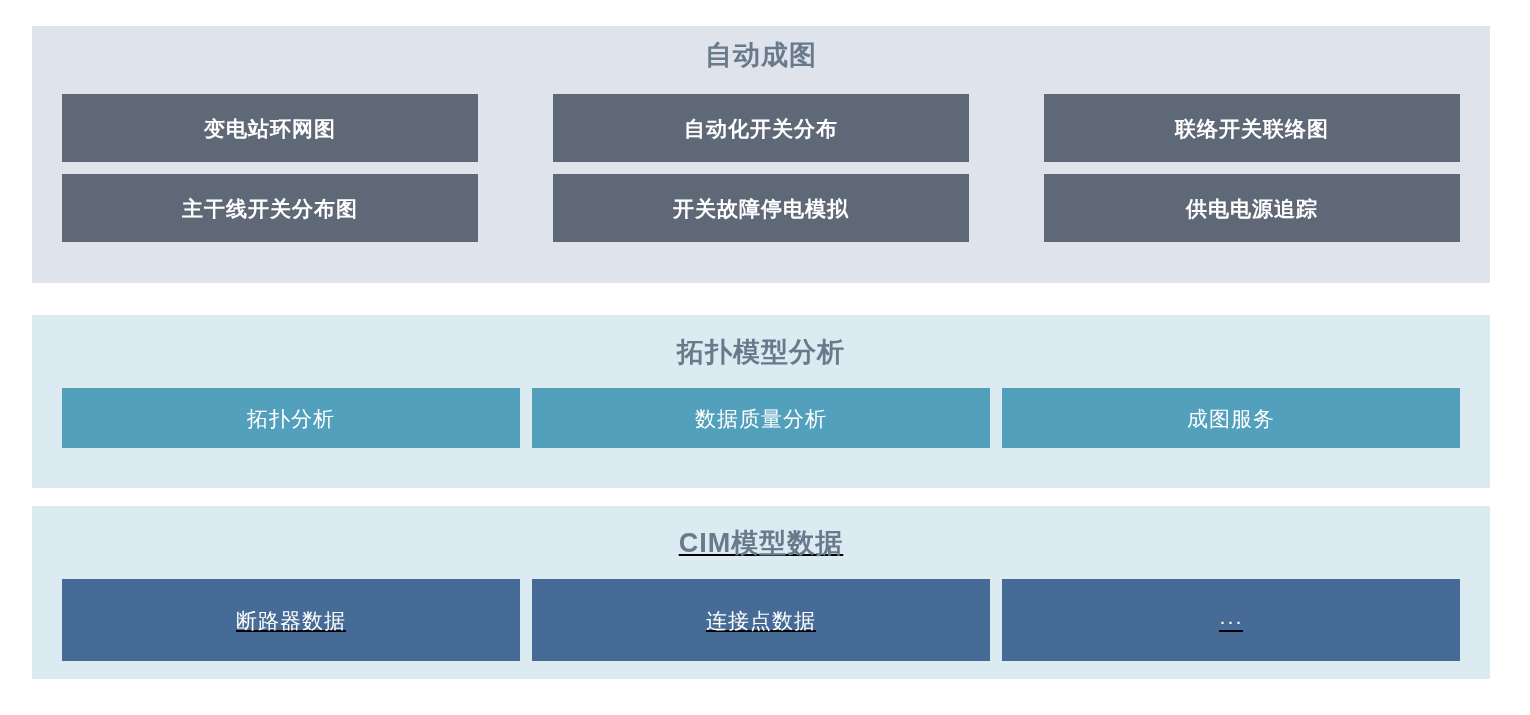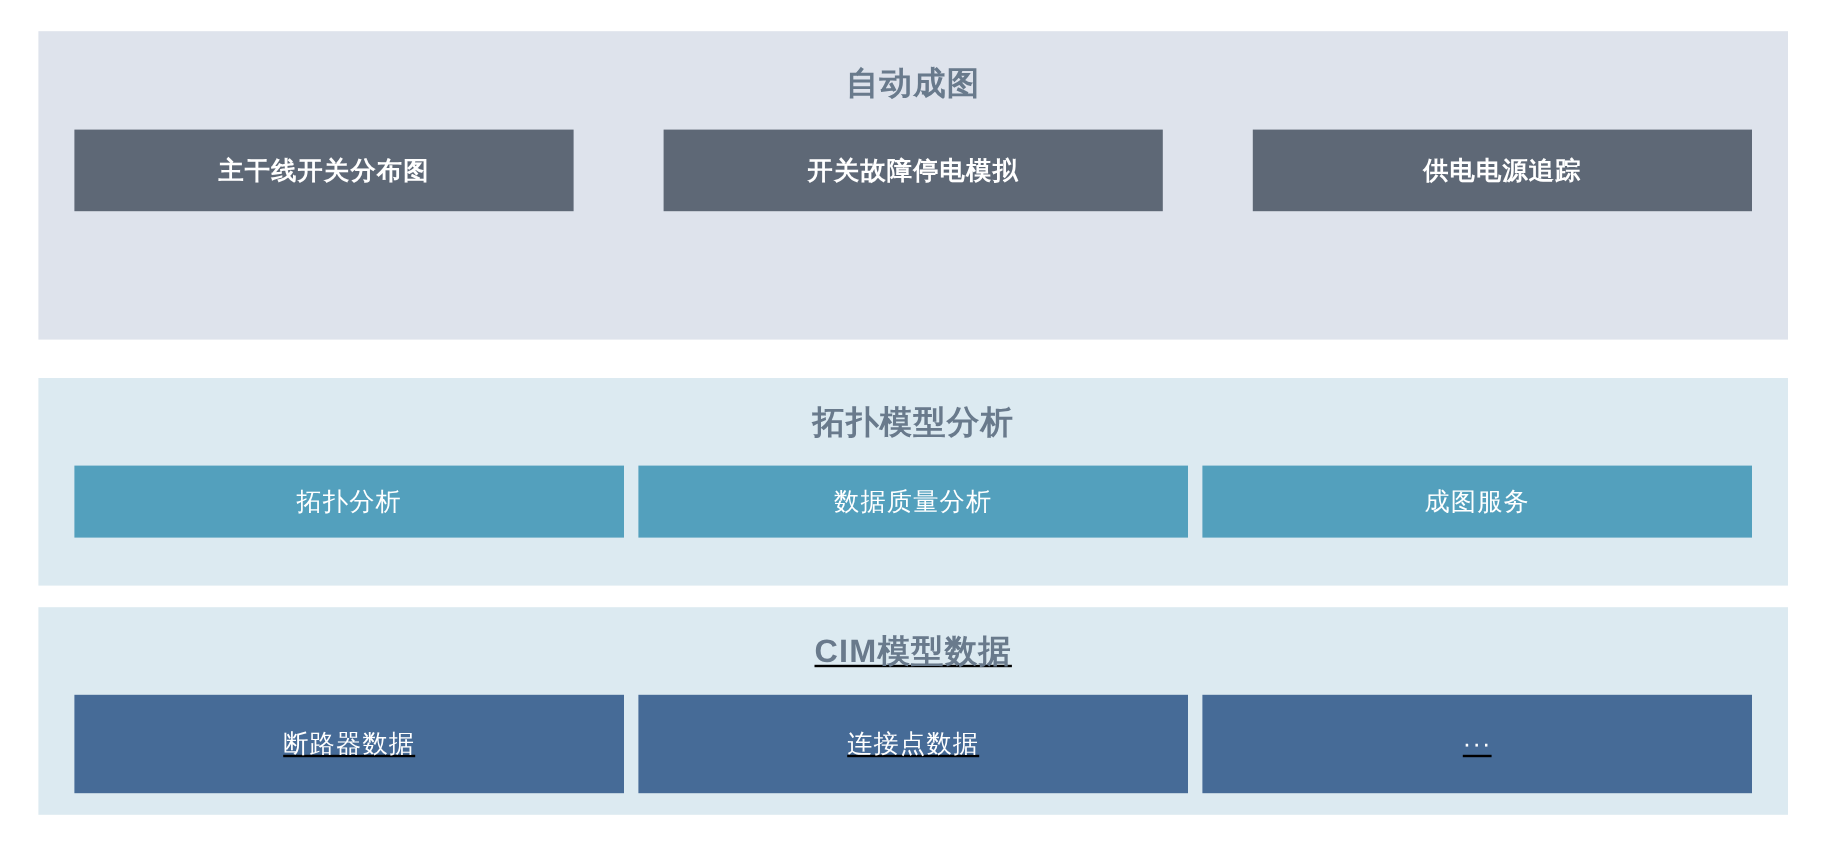--- a/index.html
+++ b/index.html
@@ -43,21 +43,21 @@
   }
 
   .panel-title {
     text-align: center;
     font-size: 27px;
     font-weight: bold;
     color: #697a8c;
     letter-spacing: 1px;
     line-height: 1;
   }
-  .panel-auto .panel-title { padding-top: 30px; }
+  .panel-auto .panel-title { padding-top: 16px; }
   .panel-topo .panel-title { padding-top: 24px; }
   .panel-cim  .panel-title { padding-top: 24px; }
 
   
   .row {
     display: flex;
   }
   .row-auto {
     gap: 75px;
     margin-top: 25px;
@@ -104,20 +104,31 @@
   }
 </style>
 </head>
 <body>
 
 <div class="stack">
 
   <section class="panel panel-auto">
     <div class="panel-title">自动成图</div>
 
+    <div class="row row-auto">
+      <div class="box box-slate">
+        <span>变电站环网图</span>
+      </div>
+      <div class="box box-slate">
+        <span>自动化开关分布</span>
+      </div>
+      <div class="box box-slate">
+        <span>联络开关联络图</span>
+      </div>
+    </div>
 
     <div class="row row-auto">
       <div class="box box-slate">
         <span>主干线开关分布图</span>
       </div>
       <div class="box box-slate">
         <span>开关故障停电模拟</span>
       </div>
       <div class="box box-slate">
         <span>供电电源追踪</span>

